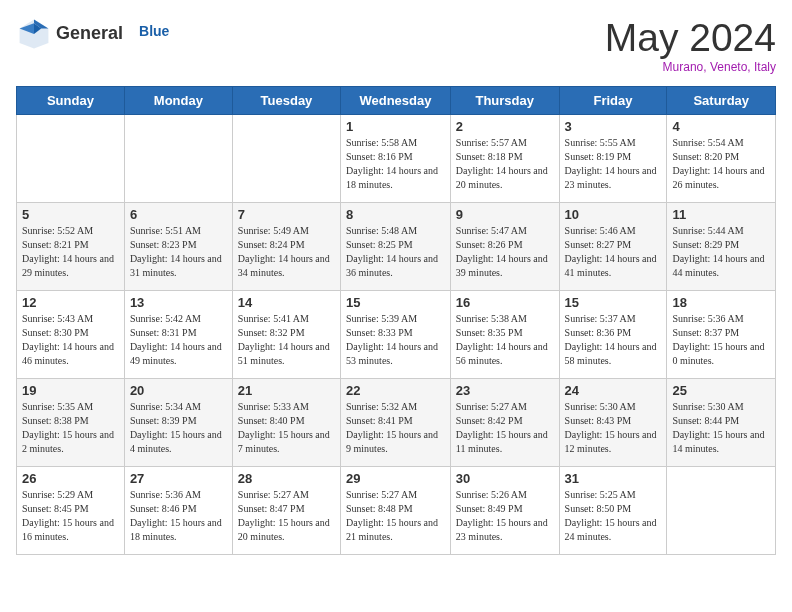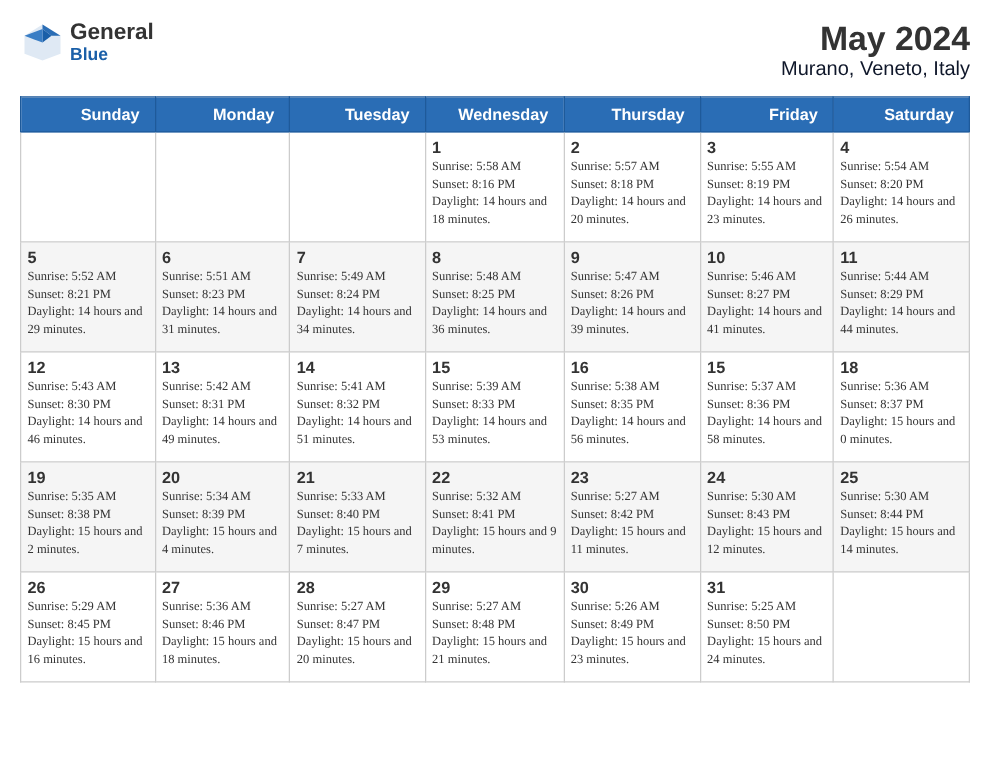--- a/index.html
+++ b/index.html
@@ -16,61 +16,62 @@
       align-items: flex-start;
       margin-bottom: 12px;
     }
     .logo {
       display: flex;
       align-items: center;
       gap: 4px;
     }
     .logo-text {
       display: flex;
-      flex-direction: column;
+      flex-direction: row;
       line-height: 1.1;
+      gap: 16px;
     }
     .logo-general {
       font-size: 18px;
       font-weight: bold;
       color: #333;
     }
     .logo-blue {
       font-size: 14px;
       font-weight: bold;
       color: #1a5fa8;
     }
     .logo-icon {
       width: 36px;
       height: 36px;
     }
     .title-block {
       text-align: right;
     }
     .month-title {
-      font-size: 27px;
-      font-weight: bold;
+      font-size: 39px;
+      font-weight: normal;
       color: #333;
     }
     .location-title {
-      font-size: 16px;
-      color: #0f172a;
+      font-size: 12px;
+      color: #a21caf;
     }
     .calendar {
       width: 100%;
       border-collapse: collapse;
       border: 1px solid #ccc;
     }
     .calendar th {
       background: #2a6db5;
       color: #fff;
       font-size: 13px;
       font-weight: bold;
-      padding: 6px 12px;
-      text-align: right;
+      padding: 6px 0;
+      text-align: center;
       border: 1px solid #1e5a9a;
     }
     .calendar td {
       vertical-align: top;
       border: 1px solid #ccc;
       padding: 4px 5px;
       width: 113px;
       min-height: 80px;
       height: 88px;
       font-size: 10.5px;

